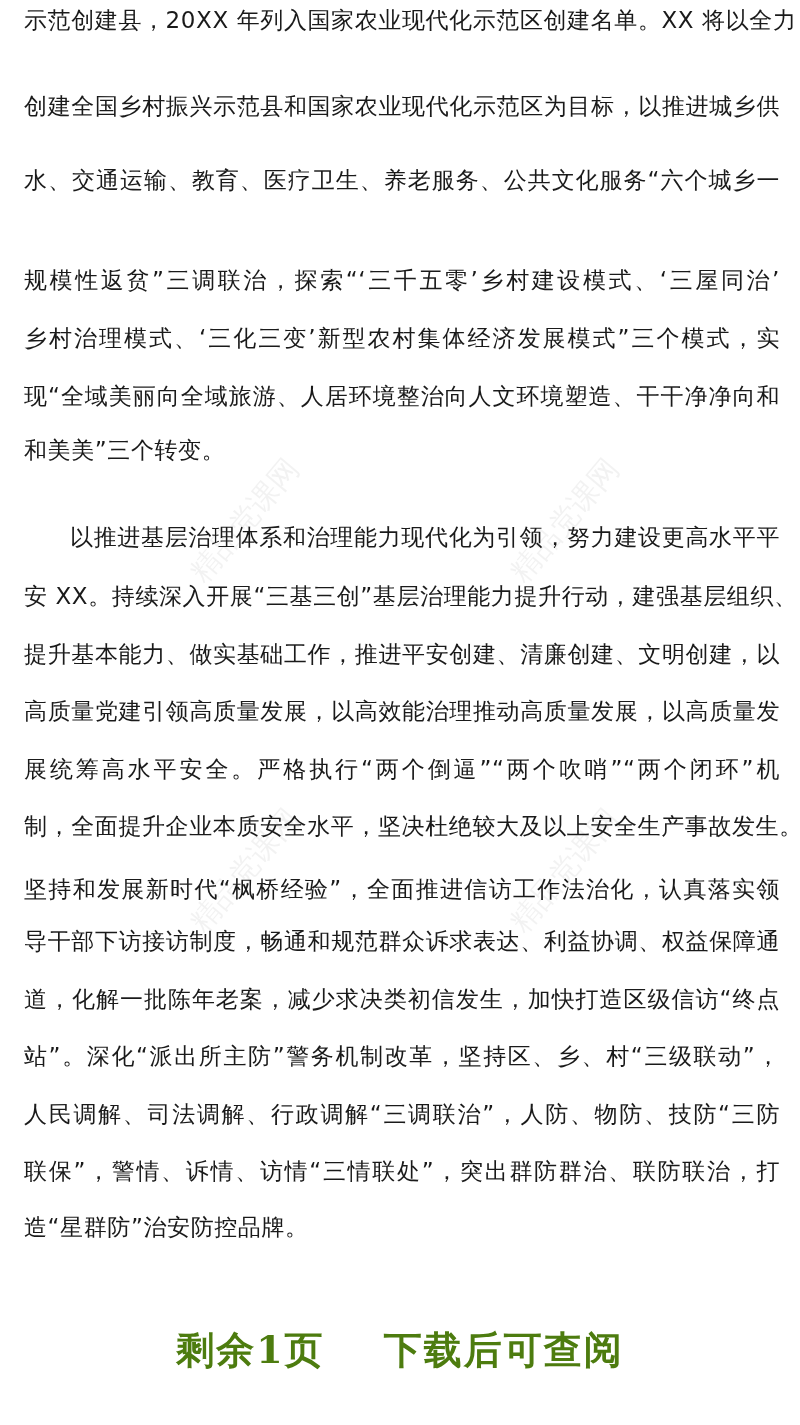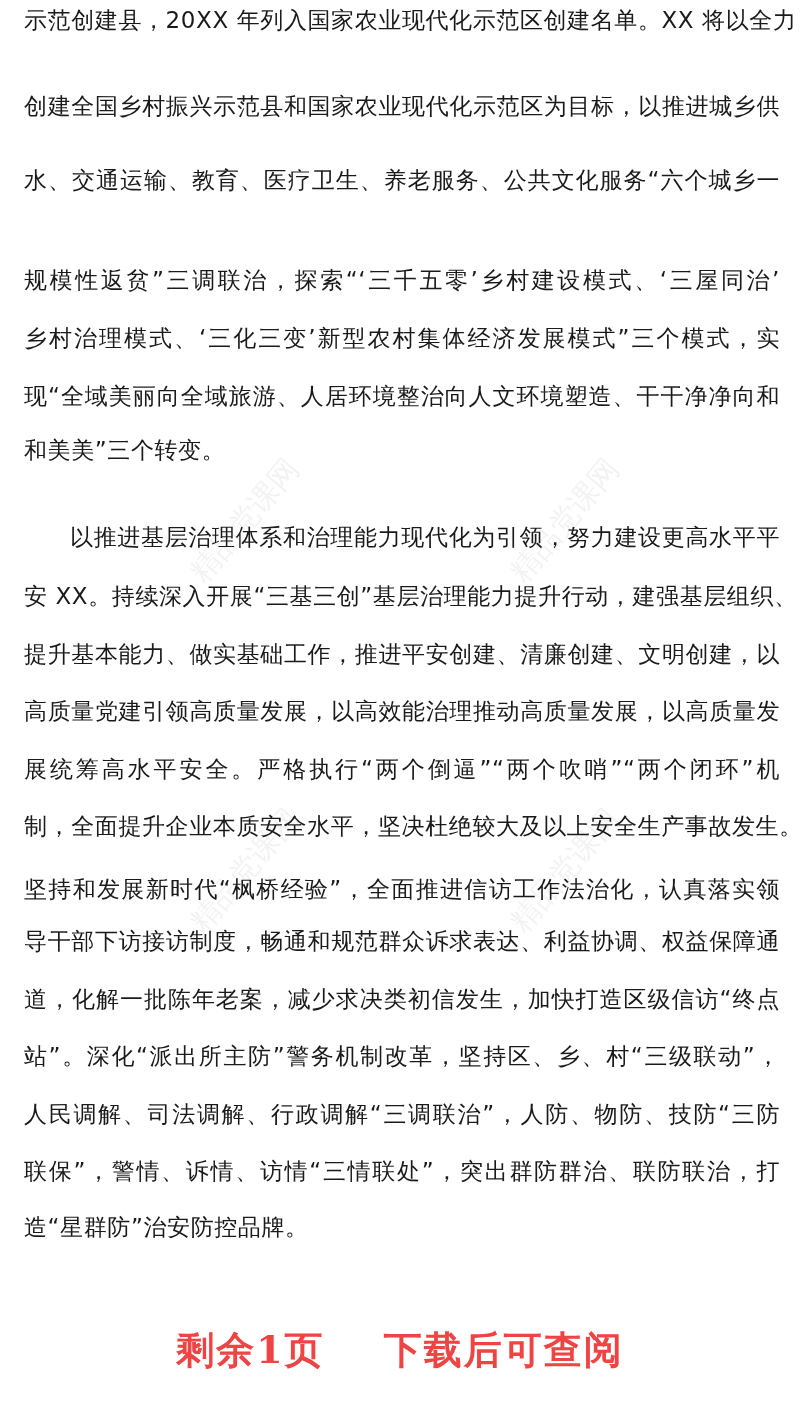--- a/index.html
+++ b/index.html
@@ -7,21 +7,21 @@
          font-family: "DejaVu Sans", "Liberation Sans", sans-serif; color: #1a1a1a; }
   .page { position: absolute; left: 0; top: 0; width: 800px; height: 1425px; }
   .line { position: absolute; left: 24px; width: 756px; font-size: 23px; line-height: 30px;
           white-space: nowrap; letter-spacing: 0.6px; }
   .line.justify { text-align: justify; text-align-last: justify; }
   .indent { left: 70px; width: 710px; font-family: Liberation Mono, monospace; }
   .watermark { position: absolute; font-size: 30px; color: rgba(0,0,0,0.05);
                transform: rotate(-50deg); white-space: nowrap; pointer-events: none; }
   .footer { position: absolute; left: 0; top: 1325px; width: 800px; text-align: center;
             font-family: "DejaVu Serif", "Liberation Serif", serif; font-weight: bold;
-            font-size: 38px; color: #ef4444; letter-spacing: 2px; }
+            font-size: 38px; color: #4d7c0f; letter-spacing: 2px; }
   .footer span { margin: 0 22px; }
 </style>
 </head>
 <body>
 
 <div class="page">
 
   <div class="watermark" style="left:170px; top:500px;">精品党课网</div>
   <div class="watermark" style="left:490px; top:500px;">精品党课网</div>
   <div class="watermark" style="left:170px; top:850px;">精品党课网</div>

